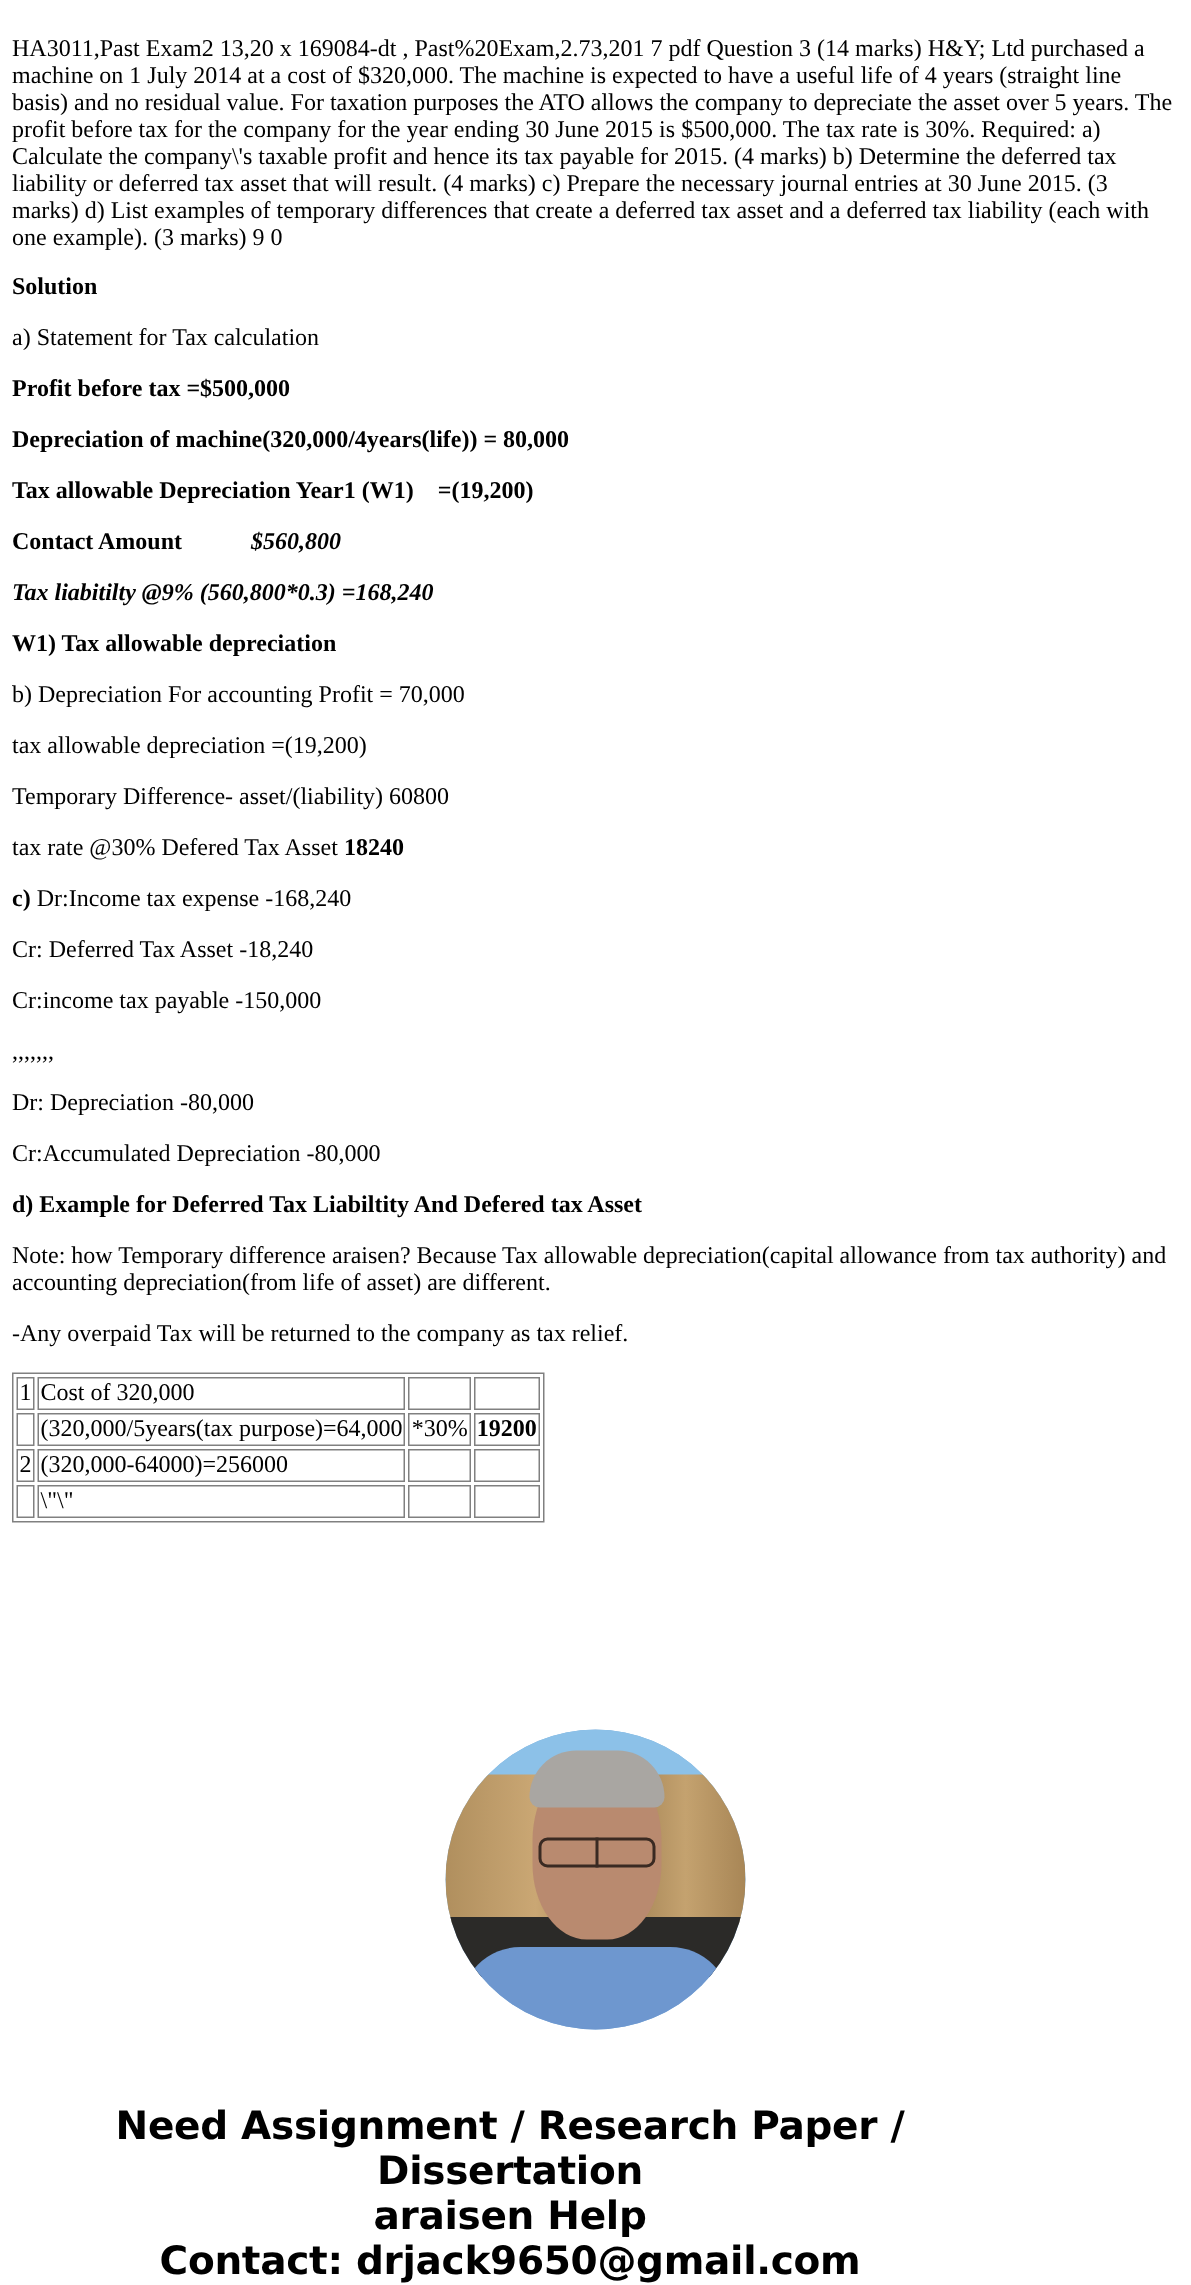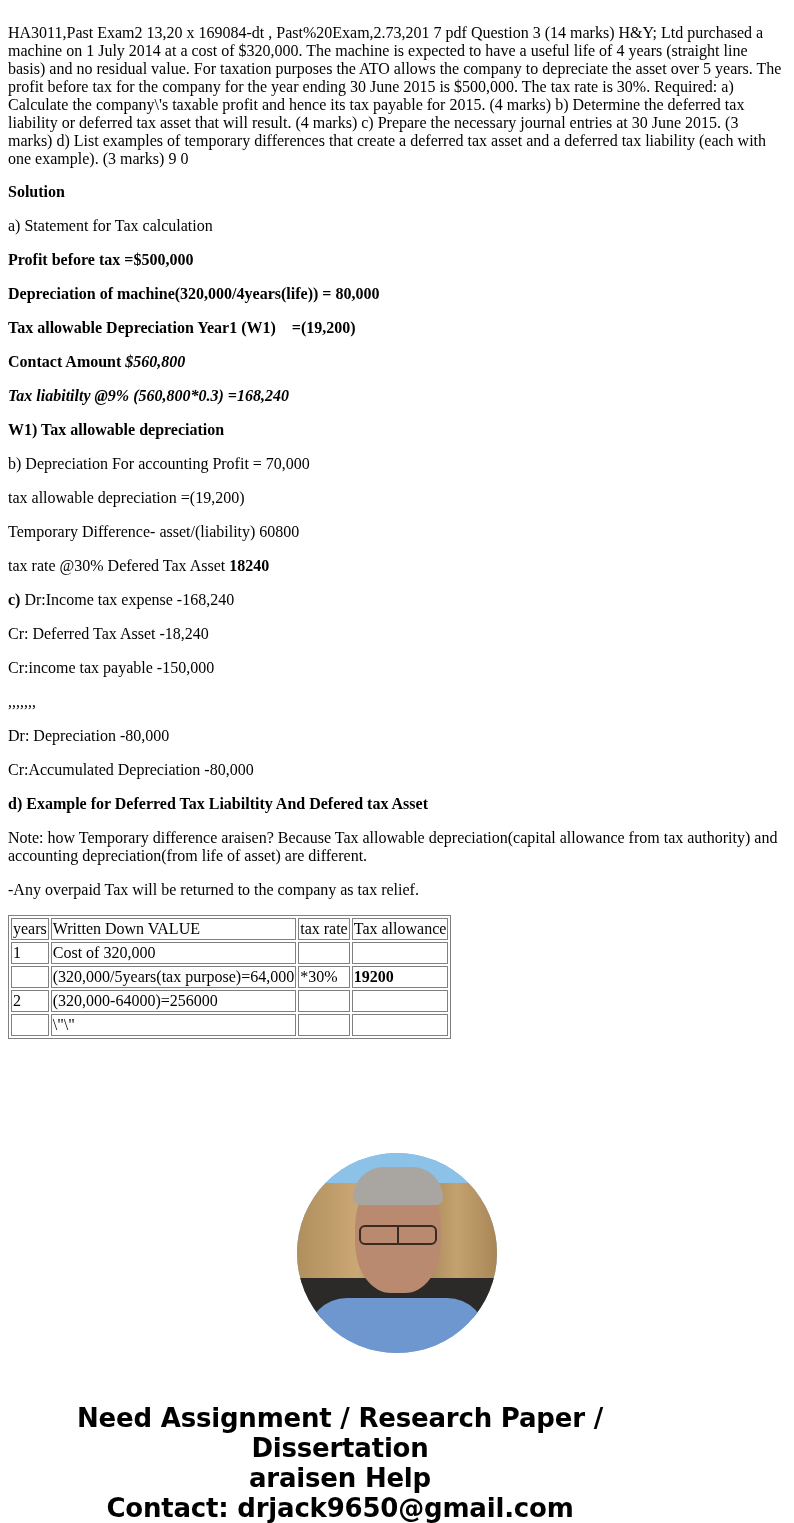--- a/index.html
+++ b/index.html
@@ -11,21 +11,21 @@
     font-size: 16px;
     color: #000;
     position: relative;
   }
   .content { padding: 24px 8px 0 8px; }
   .question { margin: 0; line-height: 18px; }
   h3.sol { font-size: 16px; font-weight: bold; margin: 13px 0 0 0; line-height: 22px; }
   p.line { margin: 16px 0 0 0; line-height: 18px; }
   p.first { margin-top: 14px; }
   .b { font-weight: bold; }
-  .i { font-style: italic; }
+  .i { font-style: italic; margin-left: 42px; }
   table.wdv {
     margin-top: 16px;
     border: 1px solid #808080;
     border-spacing: 2px;
     border-collapse: separate;
     font-size: 16px;
   }
   table.wdv td {
     border: 1px solid #808080;
     padding: 1px;
@@ -91,26 +91,20 @@
   <p class="line">,,,,,,,</p>
   <p class="line">Dr: Depreciation -80,000</p>
   <p class="line">Cr:Accumulated Depreciation -80,000</p>
 
   <p class="line b">d) Example for Deferred Tax Liabiltity And Defered tax Asset</p>
   <p class="line">Note: how Temporary difference araisen? Because Tax allowable depreciation(capital allowance from tax authority) and accounting depreciation(from life of asset) are different.</p>
   <p class="line">-Any overpaid Tax will be returned to the company as tax relief.</p>
 
   <table class="wdv">
     <tbody>
-        <tr>
-      <td>years</td>
-      <td>Written Down VALUE</td>
-      <td>tax rate</td>
-      <td>Tax allowance</td>
-    </tr>
     <tr>
       <td>1</td>
       <td>Cost of 320,000</td>
       <td></td>
       <td></td>
     </tr>
     <tr>
       <td></td>
       <td>(320,000/5years(tax purpose)=64,000</td>
       <td>*30%</td>

